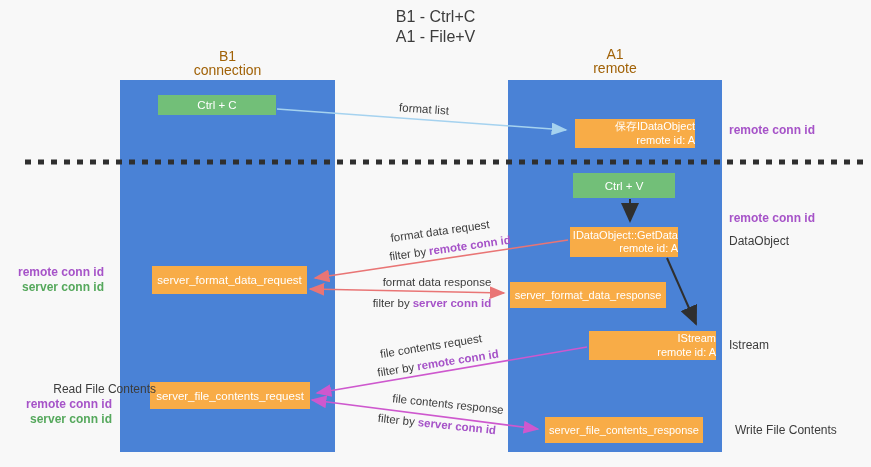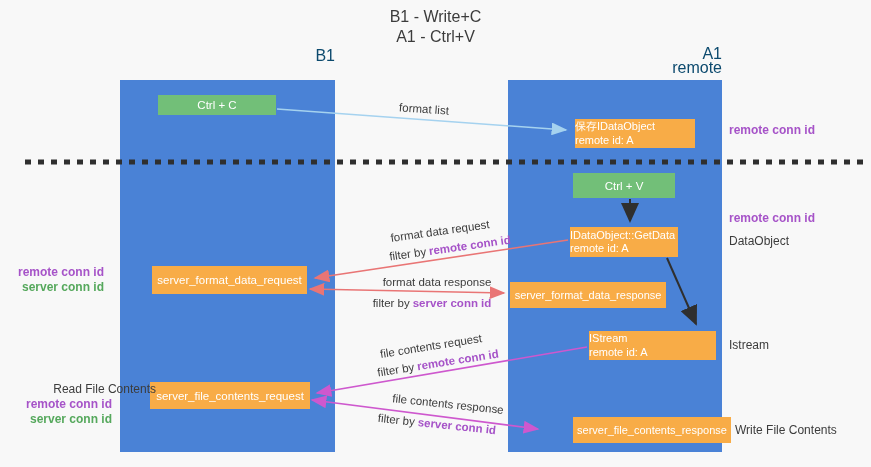--- a/index.html
+++ b/index.html
@@ -2,52 +2,53 @@
 <html><head>
 <meta charset="utf-8">
 <style>
   html,body{margin:0;padding:0;}
   body{font-family:"Liberation Sans","DejaVu Sans",sans-serif;background:#f8f8f8;}
   .canvas{position:relative;width:871px;height:467px;background:#f8f8f8;overflow:hidden;}
 
   .title{position:absolute;left:0;top:7px;width:100%;text-align:center;
          font-size:16px;color:#3c3c3c;line-height:20px;}
 
-  .lane-header{position:absolute;text-align:right;font-size:16px;color:#0c4a6e;line-height:14px;}
+  .lane-header{position:absolute;text-align:center;font-size:14px;color:#a16207;line-height:14px;}
   .lane{position:absolute;top:80px;height:372px;}
 
   .node{position:absolute;color:#fff;text-align:center;font-size:11.5px;white-space:nowrap;}
   .node.one{display:flex;align-items:center;justify-content:center;}
-  .node.two{display:flex;flex-direction:column;align-items:flex-start;justify-content:center;
+  .node.two{display:flex;flex-direction:column;align-items:flex-end;justify-content:center;
             font-size:11px;line-height:13.5px;}
 
   .edge-label{position:absolute;font-size:11.5px;color:#3c3c3c;white-space:nowrap;
               transform-origin:center;}
   .edge-label .id{font-weight:700;}
   .edge-label .pre{margin-right:3px;}
 
   .ann{position:absolute;font-size:12px;white-space:nowrap;}
   .ann.bold{font-weight:700;}
   .ann-block{position:absolute;font-size:12px;font-weight:700;text-align:right;line-height:14.5px;}
   .ann-plain{color:#3c3c3c;font-weight:400;padding-left:40px;}
 
   svg.arrows{position:absolute;left:0;top:0;pointer-events:none;}
 </style>
 </head>
 <body>
 
 <div class="canvas">
 
   <div class="title">
-    <div>B1 - Write+C</div>
-    <div>A1 - Ctrl+V</div>
+    <div>B1 - Ctrl+C</div>
+    <div>A1 - File+V</div>
   </div>
 
   <div class="lane-header" style="left:120px;top:49px;width:215px;">
     <div>B1</div>
+    <div>connection</div>
   </div>
   <div class="lane-header" style="left:508px;top:47px;width:214px;">
     <div>A1</div>
     <div>remote</div>
   </div>
 
   <div class="lane" style="left: 120px; width: 215px; background-color: rgb(74, 130, 214);"></div>
   <div class="lane" style="left: 508px; width: 214px; background-color: rgb(74, 130, 214);"></div>
 
   <div class="node one" style="left: 158px; top: 95px; width: 118px; height: 20px; background-color: rgb(114, 191, 120);">
@@ -78,21 +79,21 @@
 
   <div class="node two" style="left: 589px; top: 331px; width: 127px; height: 29px; background-color: rgb(248, 172, 71);">
     <div>IStream</div>
     <div>remote id: A</div>
   </div>
 
   <div class="node one" style="left: 150px; top: 382px; width: 160px; height: 27px; background-color: rgb(248, 172, 71);">
     <span>server_file_contents_request</span>
   </div>
 
-  <div class="node one" style="left: 545px; top: 417px; width: 158px; height: 26px; font-size: 11px; background-color: rgb(248, 172, 71); margin-left: 28px;">
+  <div class="node one" style="left: 545px; top: 417px; width: 158px; height: 26px; font-size: 11px; background-color: rgb(248, 172, 71);">
     <span>server_file_contents_response</span>
   </div>
 
   <div class="edge-label" style="left:424px;top:109px;transform:translate(-50%,-50%) rotate(4deg);">
     <span>format list</span>
   </div>
 
   <div class="edge-label" style="left:440px;top:231px;transform:translate(-50%,-50%) rotate(-8deg);">
     <span>format data request</span>
   </div>

